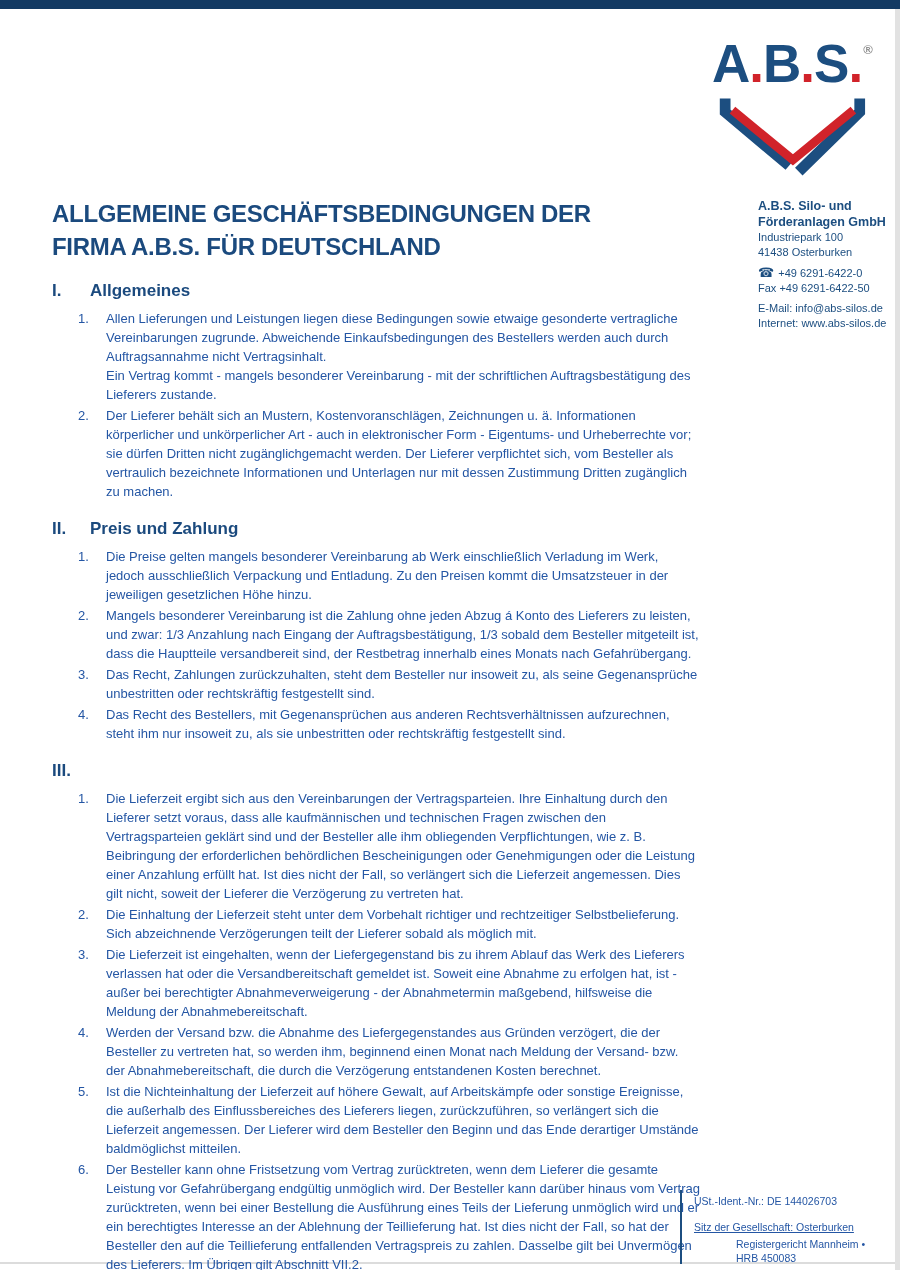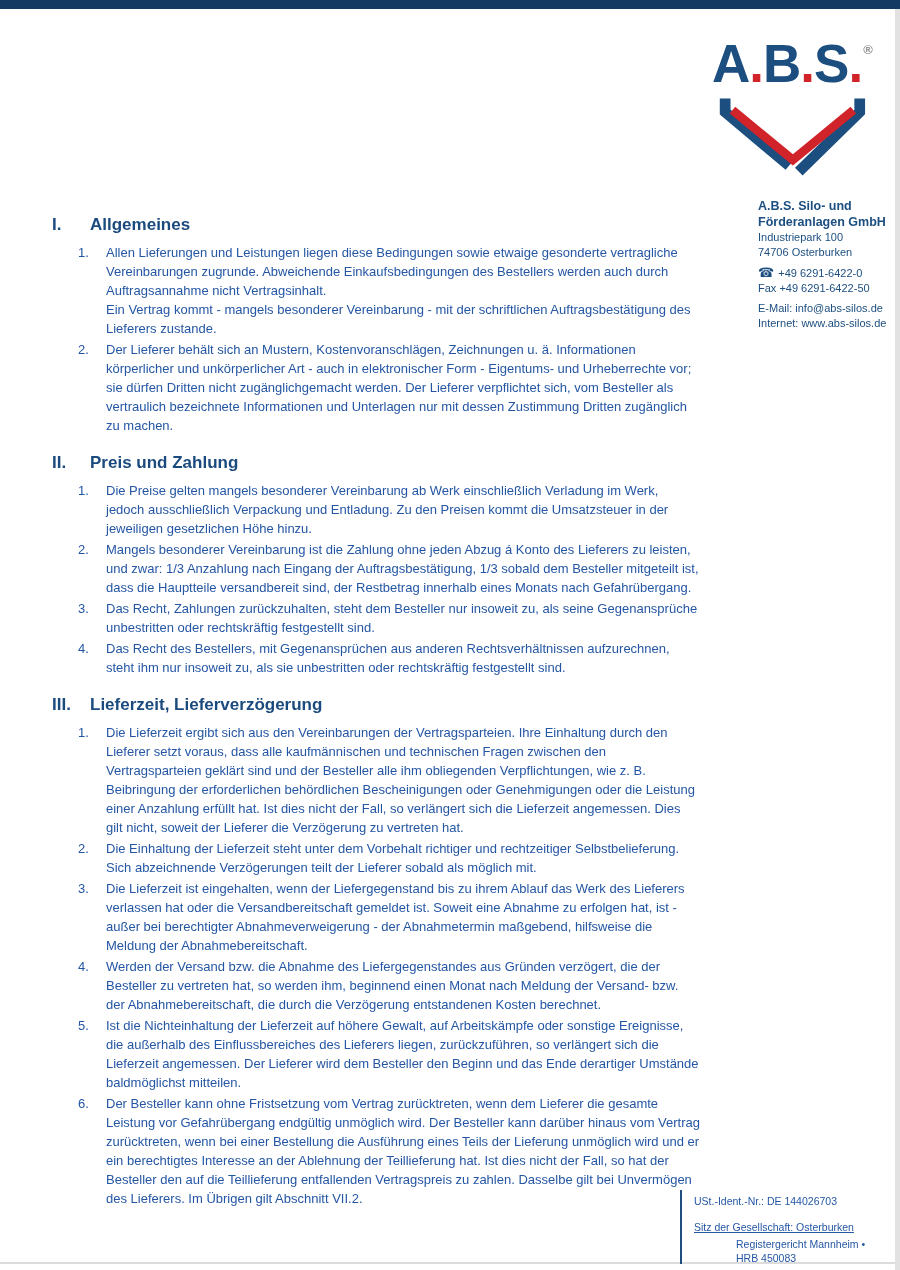--- a/index.html
+++ b/index.html
@@ -56,28 +56,32 @@
     <polyline points="13.5,4 13.5,18 79,73" stroke="#1C4E80" stroke-width="11" fill="none"></polyline>
     <polyline points="151.5,4 151.5,18 89,79" stroke="#1C4E80" stroke-width="11" fill="none"></polyline>
     <polyline points="21,16 83,67 145,16" stroke="#D1232A" stroke-width="9" fill="none" stroke-linejoin="miter"></polyline>
   </svg>
 </div>
 
 <div class="company">
   <div class="bold">A.B.S.  Silo- und</div>
   <div class="bold">Förderanlagen GmbH</div>
   <div>Industriepark 100</div>
-  <div>74706 Osterburken</div>
+  <div>41438 Osterburken</div>
   <div class="grp"><span class="phone-icon">☎</span><span>+49 6291-6422-0</span></div>
   <div>Fax +49 6291-6422-50</div>
   <div class="grp">E-Mail: info@abs-silos.de</div>
   <div>Internet: www.abs-silos.de</div>
 </div>
 
 <div class="content">
+  <div class="doc-title">
+    <div>ALLGEMEINE GESCHÄFTSBEDINGUNGEN DER</div>
+    <div>FIRMA A.B.S. FÜR DEUTSCHLAND</div>
+  </div>
   <div>
   <div class="section">
     <div class="sec-head">
       <div class="sec-num">I.</div>
       <div>Allgemeines</div>
     </div>
     <div class="items">
           <div class="item">
             <div class="item-num">1.</div>
             <div class="item-text">Allen Lieferungen und Leistungen liegen diese Bedingungen sowie etwaige gesonderte vertragliche Vereinbarungen zugrunde. Abweichende Einkaufsbedingungen des Bestellers werden auch durch Auftragsannahme nicht Vertragsinhalt.
@@ -111,21 +115,20 @@
           <div class="item">
             <div class="item-num">4.</div>
             <div class="item-text">Das Recht des Bestellers, mit Gegenansprüchen aus anderen Rechtsverhältnissen aufzurechnen, steht ihm nur insoweit zu, als sie unbestritten oder rechtskräftig festgestellt sind.</div>
           </div>
         </div>
   </div>
 
   <div class="section">
     <div class="sec-head">
       <div class="sec-num">III.</div>
-      <div>Lieferzeit, Lieferverzögerung</div>
     </div>
     <div class="items">
           <div class="item">
             <div class="item-num">1.</div>
             <div class="item-text">Die Lieferzeit ergibt sich aus den Vereinbarungen der Vertragsparteien. Ihre Einhaltung durch den Lieferer setzt voraus, dass alle kaufmännischen und technischen Fragen zwischen den Vertragsparteien geklärt sind und der Besteller alle ihm obliegenden Verpflichtungen, wie z. B. Beibringung der erforderlichen behördlichen Bescheinigungen oder Genehmigungen oder die Leistung einer Anzahlung erfüllt hat. Ist dies nicht der Fall, so verlängert sich die Lieferzeit angemessen. Dies gilt nicht, soweit der Lieferer die Verzögerung zu vertreten hat.</div>
           </div>
           <div class="item">
             <div class="item-num">2.</div>
             <div class="item-text">Die Einhaltung der Lieferzeit steht unter dem Vorbehalt richtiger und rechtzeitiger Selbstbelieferung. Sich abzeichnende Verzögerungen teilt der Lieferer sobald als möglich mit.</div>
           </div>

